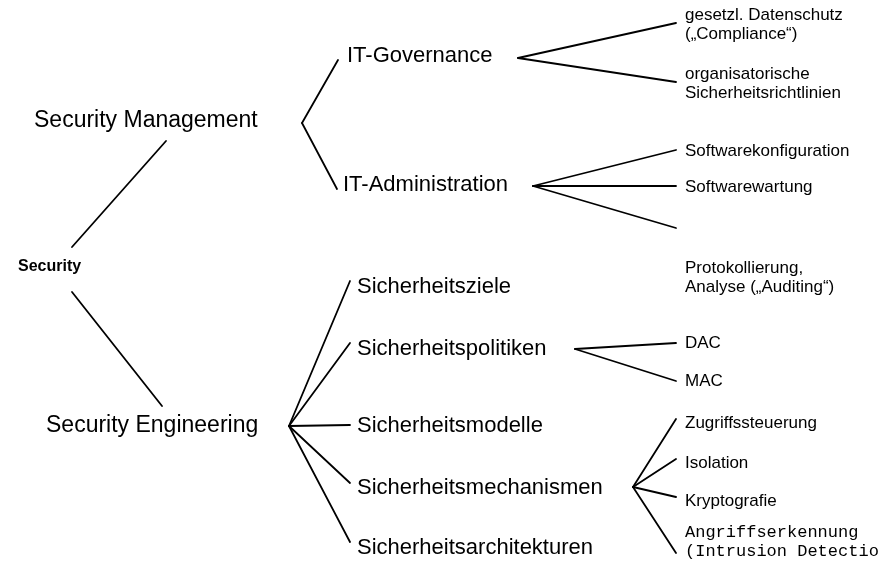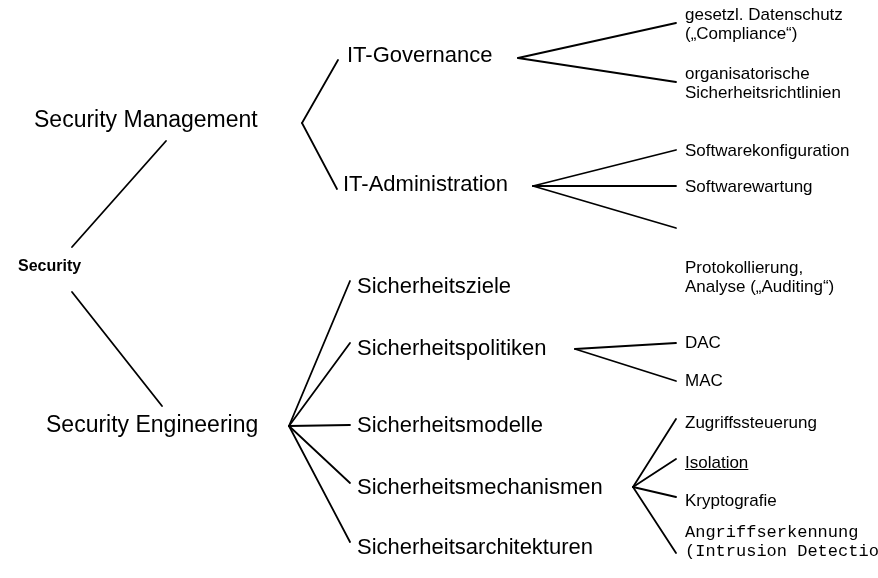--- a/index.html
+++ b/index.html
@@ -107,20 +107,20 @@
   <div class="node lvl-2" style="left: 357px; top: 475px;">Sicherheitsmechanismen</div>
 
   <div class="node lvl-2" style="left: 357px; top: 535px;">Sicherheitsarchitekturen</div>
 
   <div class="node lvl-3" style="left: 685px; top: 333px;">DAC</div>
 
   <div class="node lvl-3" style="left: 685px; top: 371px;">MAC</div>
 
   <div class="node lvl-3" style="left: 685px; top: 413px;">Zugriffssteuerung</div>
 
-  <div class="node lvl-3" style="left: 685px; top: 453px; text-decoration: underline;">Isolation</div>
+  <div class="node lvl-3" style="left: 685px; top: 453px;">Isolation</div>
 
   <div class="node lvl-3" style="left: 685px; top: 491px;">Kryptografie</div>
 
   <div class="node lvl-3" style="left: 685px; top: 523px; font-family: Liberation Mono, monospace;">Angriffserkennung
 (Intrusion Detection)</div>
 
 </div>
 
 </body></html>

